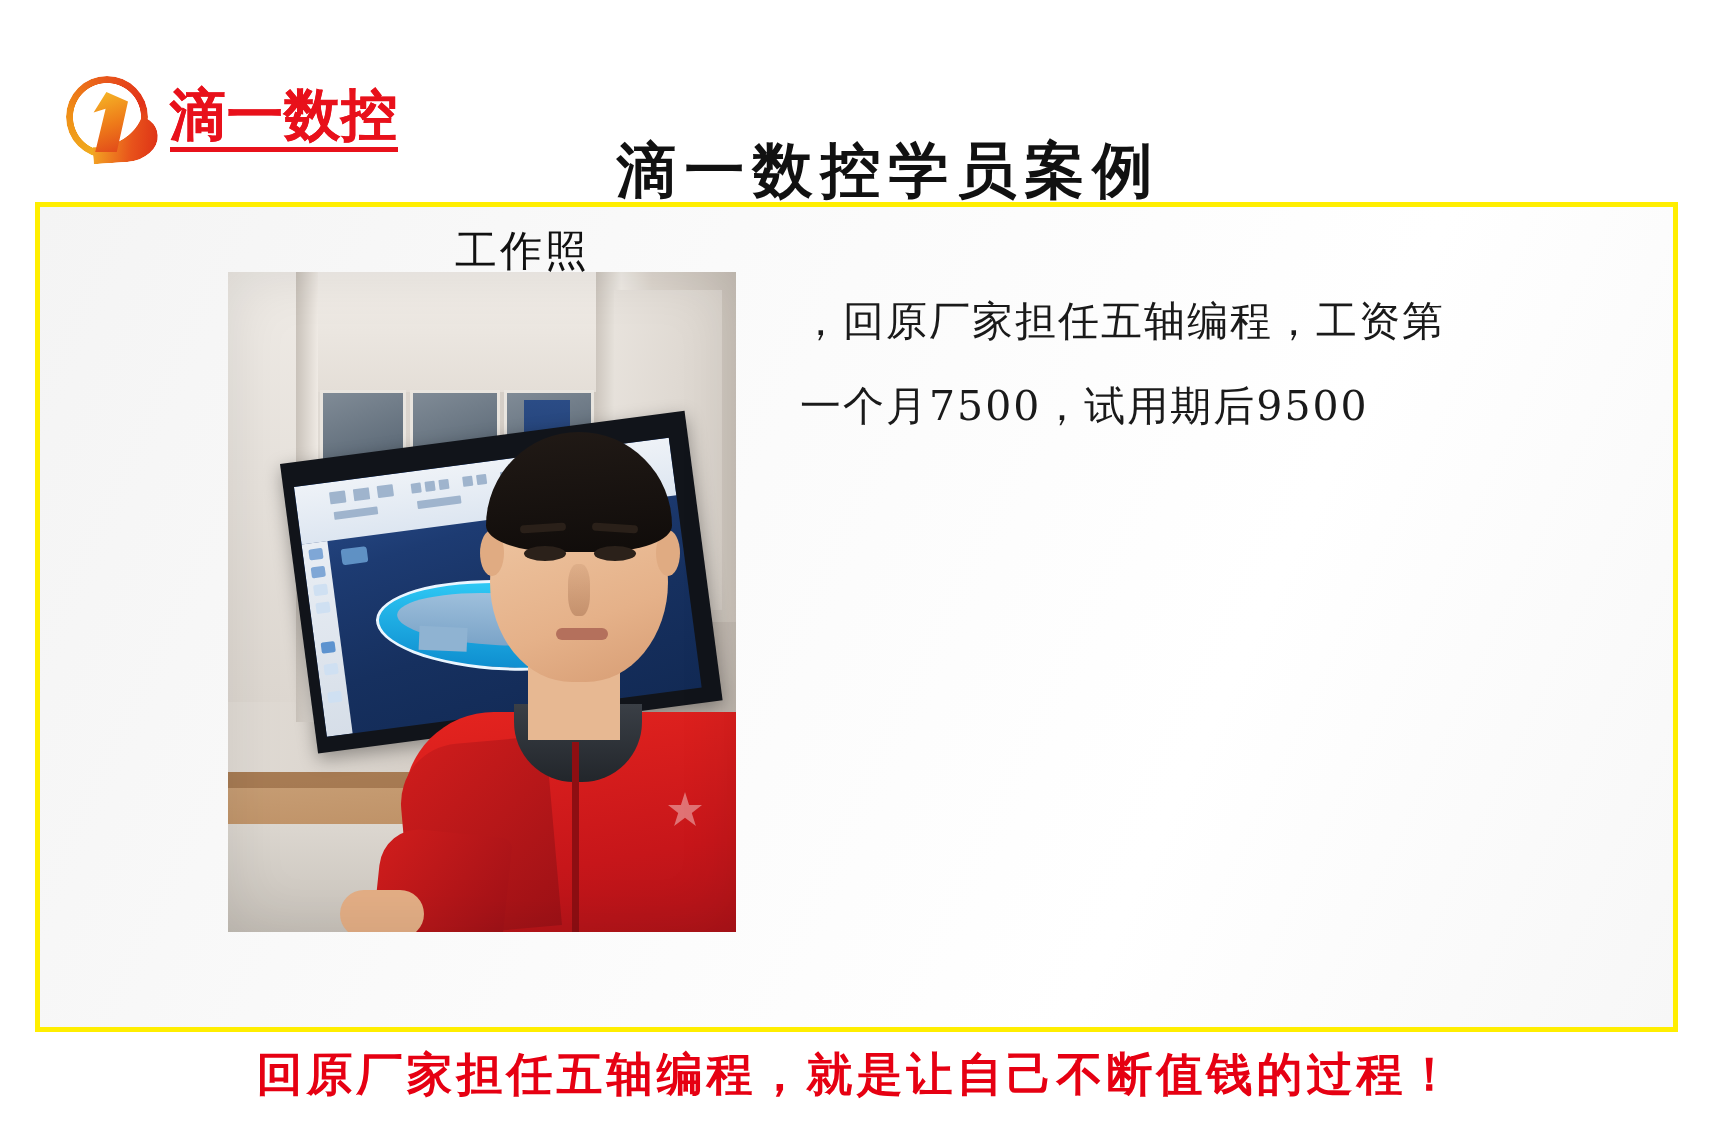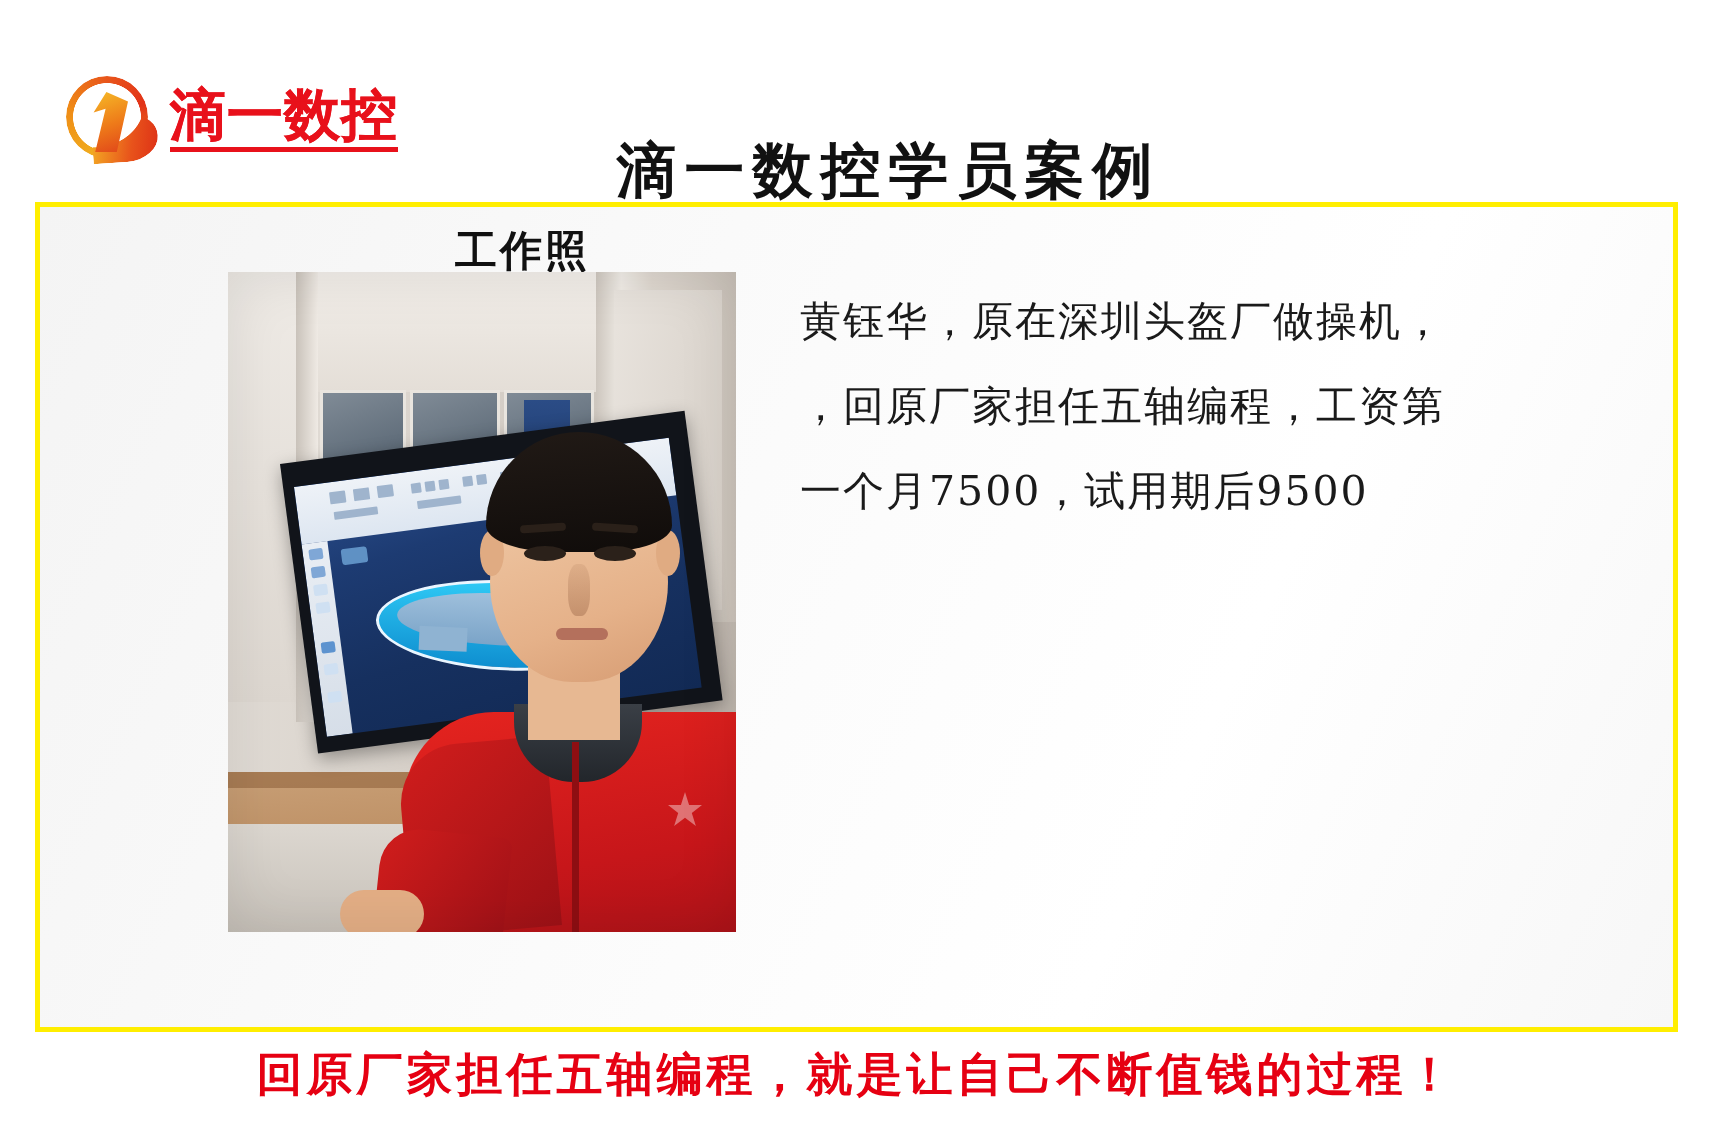--- a/index.html
+++ b/index.html
@@ -80,21 +80,21 @@
     position:absolute;left:35px;top:202px;
     width:1643px;height:830px;
     border:5px solid #ffee00;
     box-sizing:border-box;
     background:linear-gradient(115deg,#f4f4f4 0%,#fafafa 35%,#ffffff 70%,#f7f7f7 100%);
   }
 
   #photo-caption{
     position:absolute;left:415px;top:20px;
     font-family:"DejaVu Serif","Liberation Serif",serif;
-    font-weight:bold;font-size:42px;line-height:48px;
+    font-weight:normal;font-size:42px;line-height:48px;
     color:#111;letter-spacing:3px;
   }
 
   
   #photo{
     position:absolute;left:188px;top:65px;
     width:508px;height:660px;
     overflow:hidden;
     background:#cdbcae;
   }
@@ -334,19 +334,18 @@
     <div class="ph brow-l"></div>
     <div class="ph brow-r"></div>
     <div class="ph eye-l"></div>
     <div class="ph eye-r"></div>
     <div class="ph nose"></div>
     <div class="ph mouth"></div>
     <div class="ph photo-vignette"></div>
   </div>
 
   <div id="body-text">
-    <div class="bt-line">黄钰华，原在深圳头盔厂做操机，</div>
     <div class="bt-line">，回原厂家担任五轴编程，工资第</div>
     <div class="bt-line">一个月7500，试用期后9500</div>
   </div>
 </div>
 
 <div id="footer-caption">回原厂家担任五轴编程，就是让自己不断值钱的过程！</div>
 
 </body></html>

